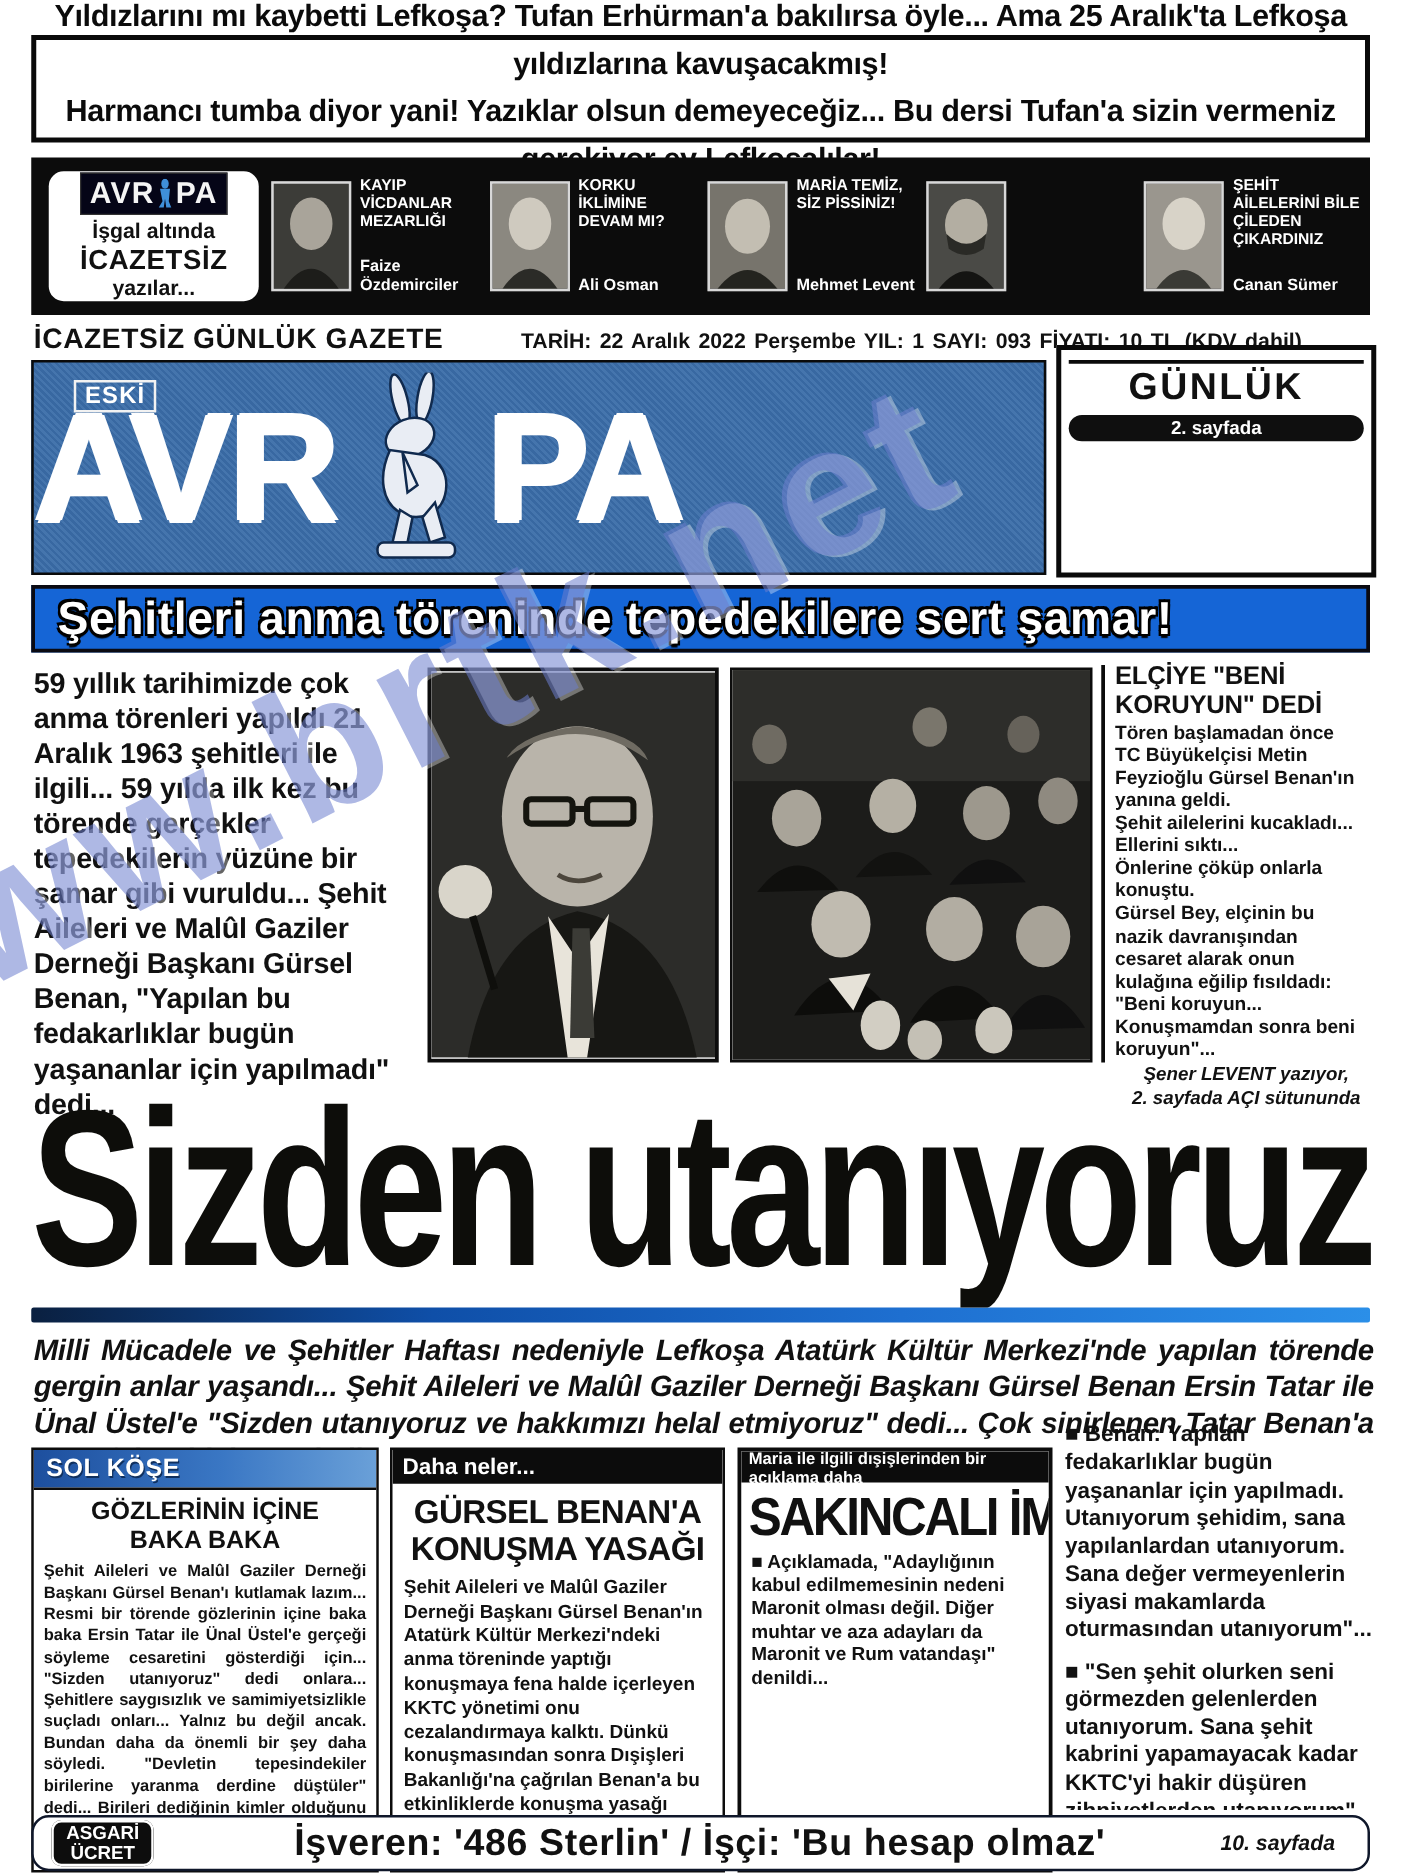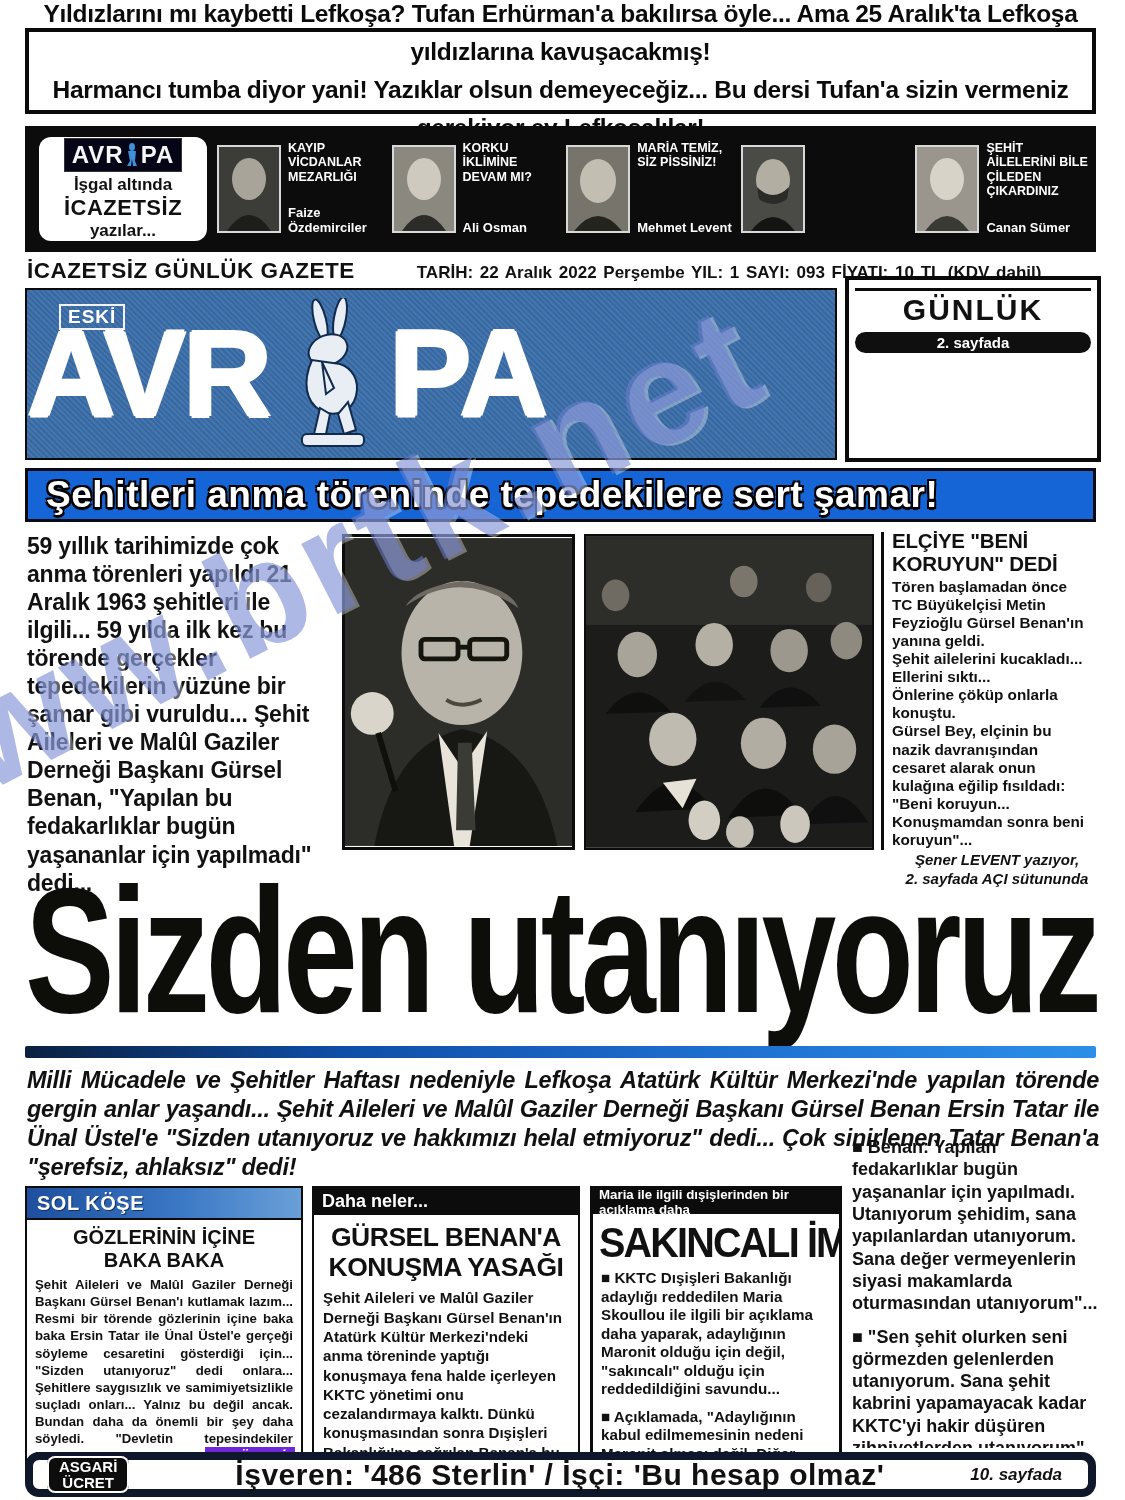--- a/index.html
+++ b/index.html
@@ -77,21 +77,21 @@
   .headline-text{font-family:"Liberation Sans",sans-serif;font-weight:bold;font-size:178px;fill:#0d0d0a;
     letter-spacing:-6px;}
   .blue-rule{position:absolute;left:25px;top:1046px;width:1071px;height:12px;
     background:linear-gradient(90deg,#0a2040,#0f4fa8 30%,#1e6fd0 65%,#2b8fe8);border-radius:2px;}
 
   
   .deck{position:absolute;left:27px;top:1066px;width:1072px;font-size:23.5px;font-weight:bold;font-style:italic;
     line-height:1.23;text-align:justify;letter-spacing:-.3px;}
 
   
-  .bbox{position:absolute;top:1158px;height:288px;box-sizing:border-box;background:#fff;overflow:hidden;margin-top:28px;}
+  .bbox{position:absolute;top:1158px;height:340px;box-sizing:border-box;background:#fff;overflow:hidden;}
   .box1{left:25px;width:278px;border:2px solid #0c0c0c;}
   .box1-tab{height:30px;background:linear-gradient(90deg,#1d4f9e,#3a77c4 55%,#6aa0d8);display:flex;align-items:center;
     border-bottom:2px solid #0c0c0c;}
   .box1-tab span{color:#fff;font-weight:bold;font-size:20px;padding-left:10px;letter-spacing:.5px;text-shadow:1px 1px 0 #10305e;}
   .box1-title{text-align:center;font-size:20px;font-weight:bold;line-height:1.15;margin:6px 0 4px;}
   .box1-body{font-size:13.2px;font-weight:bold;line-height:1.3;text-align:justify;padding:0 8px;}
   .koseci{position:absolute;right:6px;bottom:5px;background:#6d28d9;color:#fff;font-weight:bold;font-style:italic;
     font-size:15px;padding:1px 10px 2px 22px;}
   .koseci-dot{position:absolute;left:5px;top:5px;width:12px;height:12px;border-radius:50%;background:#2e7cd6;}
 
@@ -105,21 +105,21 @@
   .box3-tab{height:25px;background:#0c0c0c;display:flex;align-items:center;}
   .box3-tab span{color:#fff;font-weight:bold;font-size:13.3px;padding-left:6px;}
   .box3-title{font-size:43px;font-weight:bold;letter-spacing:-2px;white-space:nowrap;transform:scaleX(.92);
     transform-origin:left;margin:4px 0 2px 6px;}
   .box3-item{font-size:15.2px;font-weight:bold;line-height:1.22;padding:0 8px;margin-bottom:9px;}
 
   .box4{position:absolute;left:852px;top:1136px;width:250px;height:312px;overflow:hidden;}
   .box4-item{font-size:18px;font-weight:bold;line-height:1.24;margin-bottom:11px;}
 
   
-  .bottom-bar{position:absolute;left:25px;top:1452px;width:1071px;height:45px;border:8px solid #0f172a;
+  .bottom-bar{position:absolute;left:25px;top:1452px;width:1071px;height:45px;border:2px solid #0f172a;
     border-radius:14px;box-sizing:border-box;display:flex;align-items:center;background:#fff;}
   .asgari{background:#0d0d0d;border-radius:8px;color:#fff;font-weight:bold;font-size:15px;line-height:1.05;
     text-align:center;padding:3px 12px;margin:0 20px 0 14px;white-space:pre-line;box-shadow:0 0 0 2px #fff inset;}
   .bb-head{font-size:30px;font-weight:bold;letter-spacing:.5px;flex:1;text-align:center;}
   .bb-page{font-size:17px;font-weight:bold;font-style:italic;margin-right:26px;}
 
   
   .watermark{position:absolute;left:-30px;top:660px;width:1700px;z-index:5;pointer-events:none;
     transform:rotate(-27deg);transform-origin:60px 360px;
     font-size:150px;font-weight:bold;letter-spacing:6px;color:rgba(108,125,205,.55);
@@ -340,21 +340,20 @@
 KONUŞMA YASAĞI</div>
     <div class="box2-body pre">Şehit Aileleri ve Malûl Gaziler Derneği Başkanı Gürsel Benan'ın Atatürk Kültür Merkezi'ndeki anma töreninde yaptığı konuşmaya fena halde içerleyen KKTC yönetimi onu cezalandırmaya kalktı. Dünkü konuşmasından sonra Dışişleri Bakanlığı'na çağrılan Benan'a bu etkinliklerde konuşma yasağı konduğu bildirildi...
 Benan bu durumda Mücadele ve Şehitler Haftası'nda yapılacak hiçbir etkinlikte konuşamayacak...</div>
   </div>
 
   <div class="bbox box3">
     <div class="box3-tab">
       <span>Maria ile ilgili dışişlerinden bir açıklama daha</span>
     </div>
     <div class="box3-title">SAKINCALI İMİŞ</div>
-    <div class="box3-item">■ KKTC Dışişleri Bakanlığı adaylığı reddedilen Maria Skoullou ile ilgili bir açıklama daha yaparak, adaylığının Maronit olduğu için değil, "sakıncalı" olduğu için reddedildiğini savundu...</div>
     <div class="box3-item">■ Açıklamada, "Adaylığının kabul edilmemesinin nedeni Maronit olması değil. Diğer muhtar ve aza adayları da Maronit ve Rum vatandaşı" denildi...</div>
 
   </div>
 
   <div class="box4">
     <div class="box4-item">■ Benan: Yapılan fedakarlıklar bugün yaşananlar için yapılmadı. Utanıyorum şehidim, sana yapılanlardan utanıyorum. Sana değer vermeyenlerin siyasi makamlarda oturmasından utanıyorum"...</div>
     <div class="box4-item">■ "Sen şehit olurken seni görmezden gelenlerden utanıyorum. Sana şehit kabrini yapamayacak kadar KKTC'yi hakir düşüren zihniyetlerden utanıyorum"...</div>
     <div class="box4-item">
       <span>■ Gürsel Benan fırtınalar yaratan konuşmasında "Devletin tepesindekiler birilerine yaranma derdine düştüler" ifadesini kullandı...</span>
       

